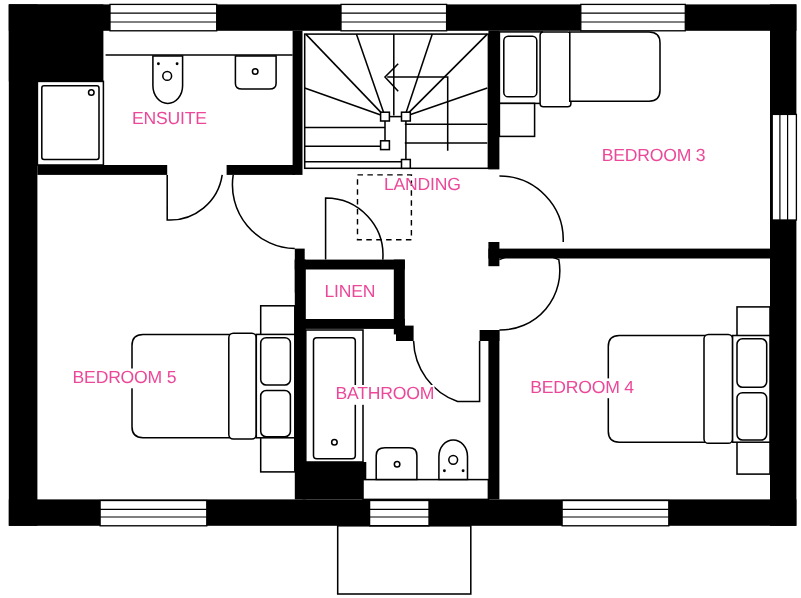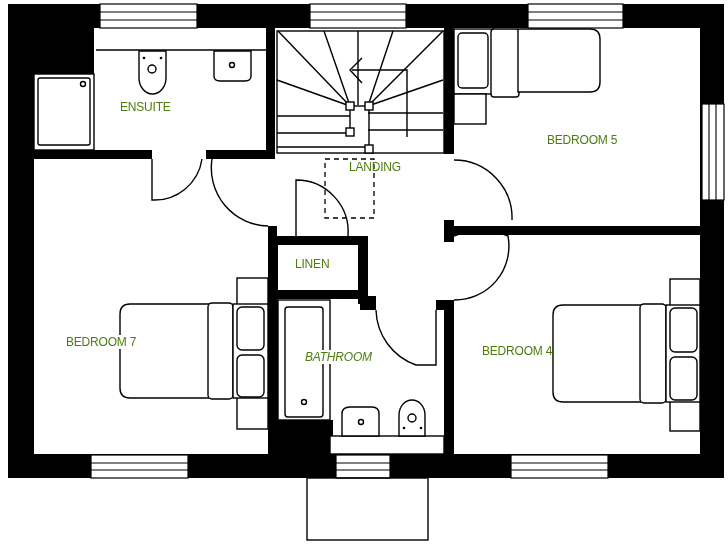--- a/index.html
+++ b/index.html
@@ -7,22 +7,22 @@
     #plan { position: absolute; left: 0; top: 0; width: 728px; height: 544px; }
     .wall { fill: #000000; }
     .win  { fill: #ffffff; stroke: #000000; stroke-width: 1.2; }
     .line { fill: none; stroke: #000000; stroke-width: 1.4; }
     .thin { fill: none; stroke: #000000; stroke-width: 1.1; }
     .fix  { fill: #ffffff; stroke: #000000; stroke-width: 1.4; }
     .dash { fill: none; stroke: #000000; stroke-width: 1.3; stroke-dasharray: 5 4; }
     .lbl  {
       position: absolute;
       font-family: "Liberation Sans", sans-serif;
-      font-size: 12px;
-      color: #4d7c0f;
+      font-size: 16px;
+      color: #ec4899;
       letter-spacing: -0.2px;
       white-space: nowrap;
       background: transparent;
     }
   </style>
 </head>
 <body>
 
 <div>
   <svg id="plan" viewBox="0 0 728 544" xmlns="http://www.w3.org/2000/svg">
@@ -217,18 +217,18 @@
 
       <path class="fix" d="M399 436 L399 415 A13 15 0 0 1 425 415 L425 436 Z"></path>
       <circle class="fix" cx="412" cy="418" r="4"></circle>
       <circle cx="404" cy="428" r="1.3" fill="#000"></circle>
       <circle cx="421" cy="428" r="1.3" fill="#000"></circle>
     </g>
   </svg>
 
   <div class="lbl" style="left:120px; top:100px;">ENSUITE</div>
   <div class="lbl" style="left:349px; top:160px;">LANDING</div>
-  <div class="lbl" style="left:547px; top:133px;">BEDROOM 5</div>
+  <div class="lbl" style="left:547px; top:133px;">BEDROOM 3</div>
   <div class="lbl" style="left:295px; top:257px; background:#fff;">LINEN</div>
-  <div class="lbl" style="left:66px; top:335px; background:#fff;">BEDROOM 7</div>
-  <div class="lbl" style="left:305px; top:350px; background:#fff;font-style:italic;">BATHROOM</div>
+  <div class="lbl" style="left:66px; top:335px; background:#fff;">BEDROOM 5</div>
+  <div class="lbl" style="left:305px; top:350px; background:#fff;">BATHROOM</div>
   <div class="lbl" style="left:482px; top:344px; background:#fff;">BEDROOM 4</div>
 </div>
 
 </body></html>

